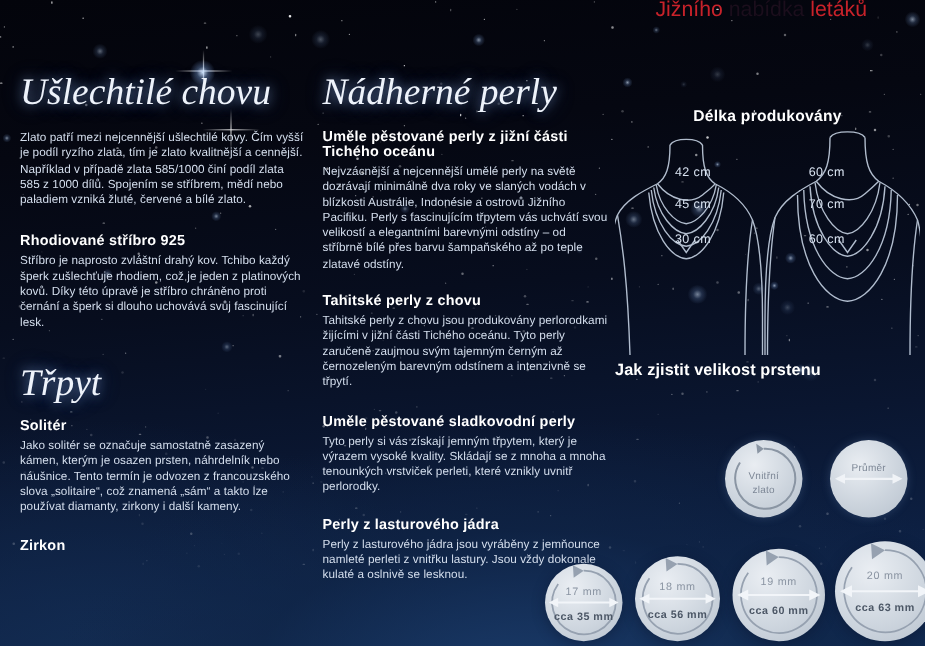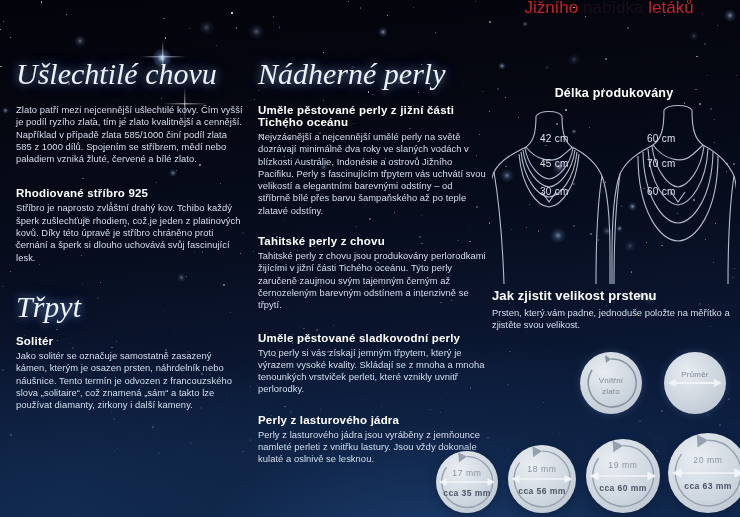--- a/index.html
+++ b/index.html
@@ -468,20 +468,21 @@
     </div>
 
     <div class="script" style="margin-top:24px;">Třpyt</div>
 
     <div class="sec" style="margin-top:9px;">
       <h3>Solitér</h3>
       <p>Jako solitér se označuje samostatně zasazený kámen, kterým je osazen prsten, náhrdelník nebo náušnice. Tento termín je odvozen z francouzského slova „solitaire“, což znamená „sám“ a takto lze používat diamanty, zirkony i další kameny.</p>
     </div>
 
     <div class="sec" style="margin-top:20px;">
+      <h3>Zirkon</h3>
     </div>
   </div>
 
   <div class="col col-mid">
     <div class="script">Nádherné perly</div>
 
     <div class="sec" style="margin-top:11px;">
       <h3>Uměle pěstované perly z jižní části Tichého oceánu</h3>
       <p>Nejvzácnější a nejcennější umělé perly na světě dozrávají minimálně dva roky ve slaných vodách v blízkosti Austrálie, Indonésie a ostrovů Jižního Pacifiku. Perly s fascinujícím třpytem vás uchvátí svou velikostí a elegantními barevnými odstíny – od stříbrně bílé přes barvu šampaňského až po teple zlatavé odstíny.</p>
     </div>
@@ -546,21 +547,20 @@
       <div class="len-label" style="left:48px; top:82px;">30 cm</div>
 
       <div class="len-label" style="left:155px; top:29px;">60 cm</div>
       <div class="len-label" style="left:155px; top:54px;">70 cm</div>
       <div class="len-label" style="left:155px; top:82px;">60 cm</div>
     </div>
   </div>
 
   <div class="ring-block">
     <h2>Jak zjistit velikost prstenu</h2>
-    <p>Prsten, který vám padne, jednoduše položte na měřítko a zjistěte svou velikost.</p>
   </div>
 
   <div class="legend">
     <div class="lg-circ" style="left:0px; top:0px;"></div>
     <svg width="62" height="62" viewBox="0 0 62 62" style="position:absolute; left:0; top:0;">
       <path d="M31 7 A24 24 0 1 1 12 18" fill="none" stroke="#8a95a3" stroke-width="1.6"></path>
       <path d="M31 7 L25 3 L26 11 Z" fill="#8a95a3"></path>
     </svg>
     <div class="lg-txt" style="left:0px; top:24px; width:62px;">Vnitřní</div>
     <div class="lg-txt" style="left:0px; top:35px; width:62px;">zlato</div>

